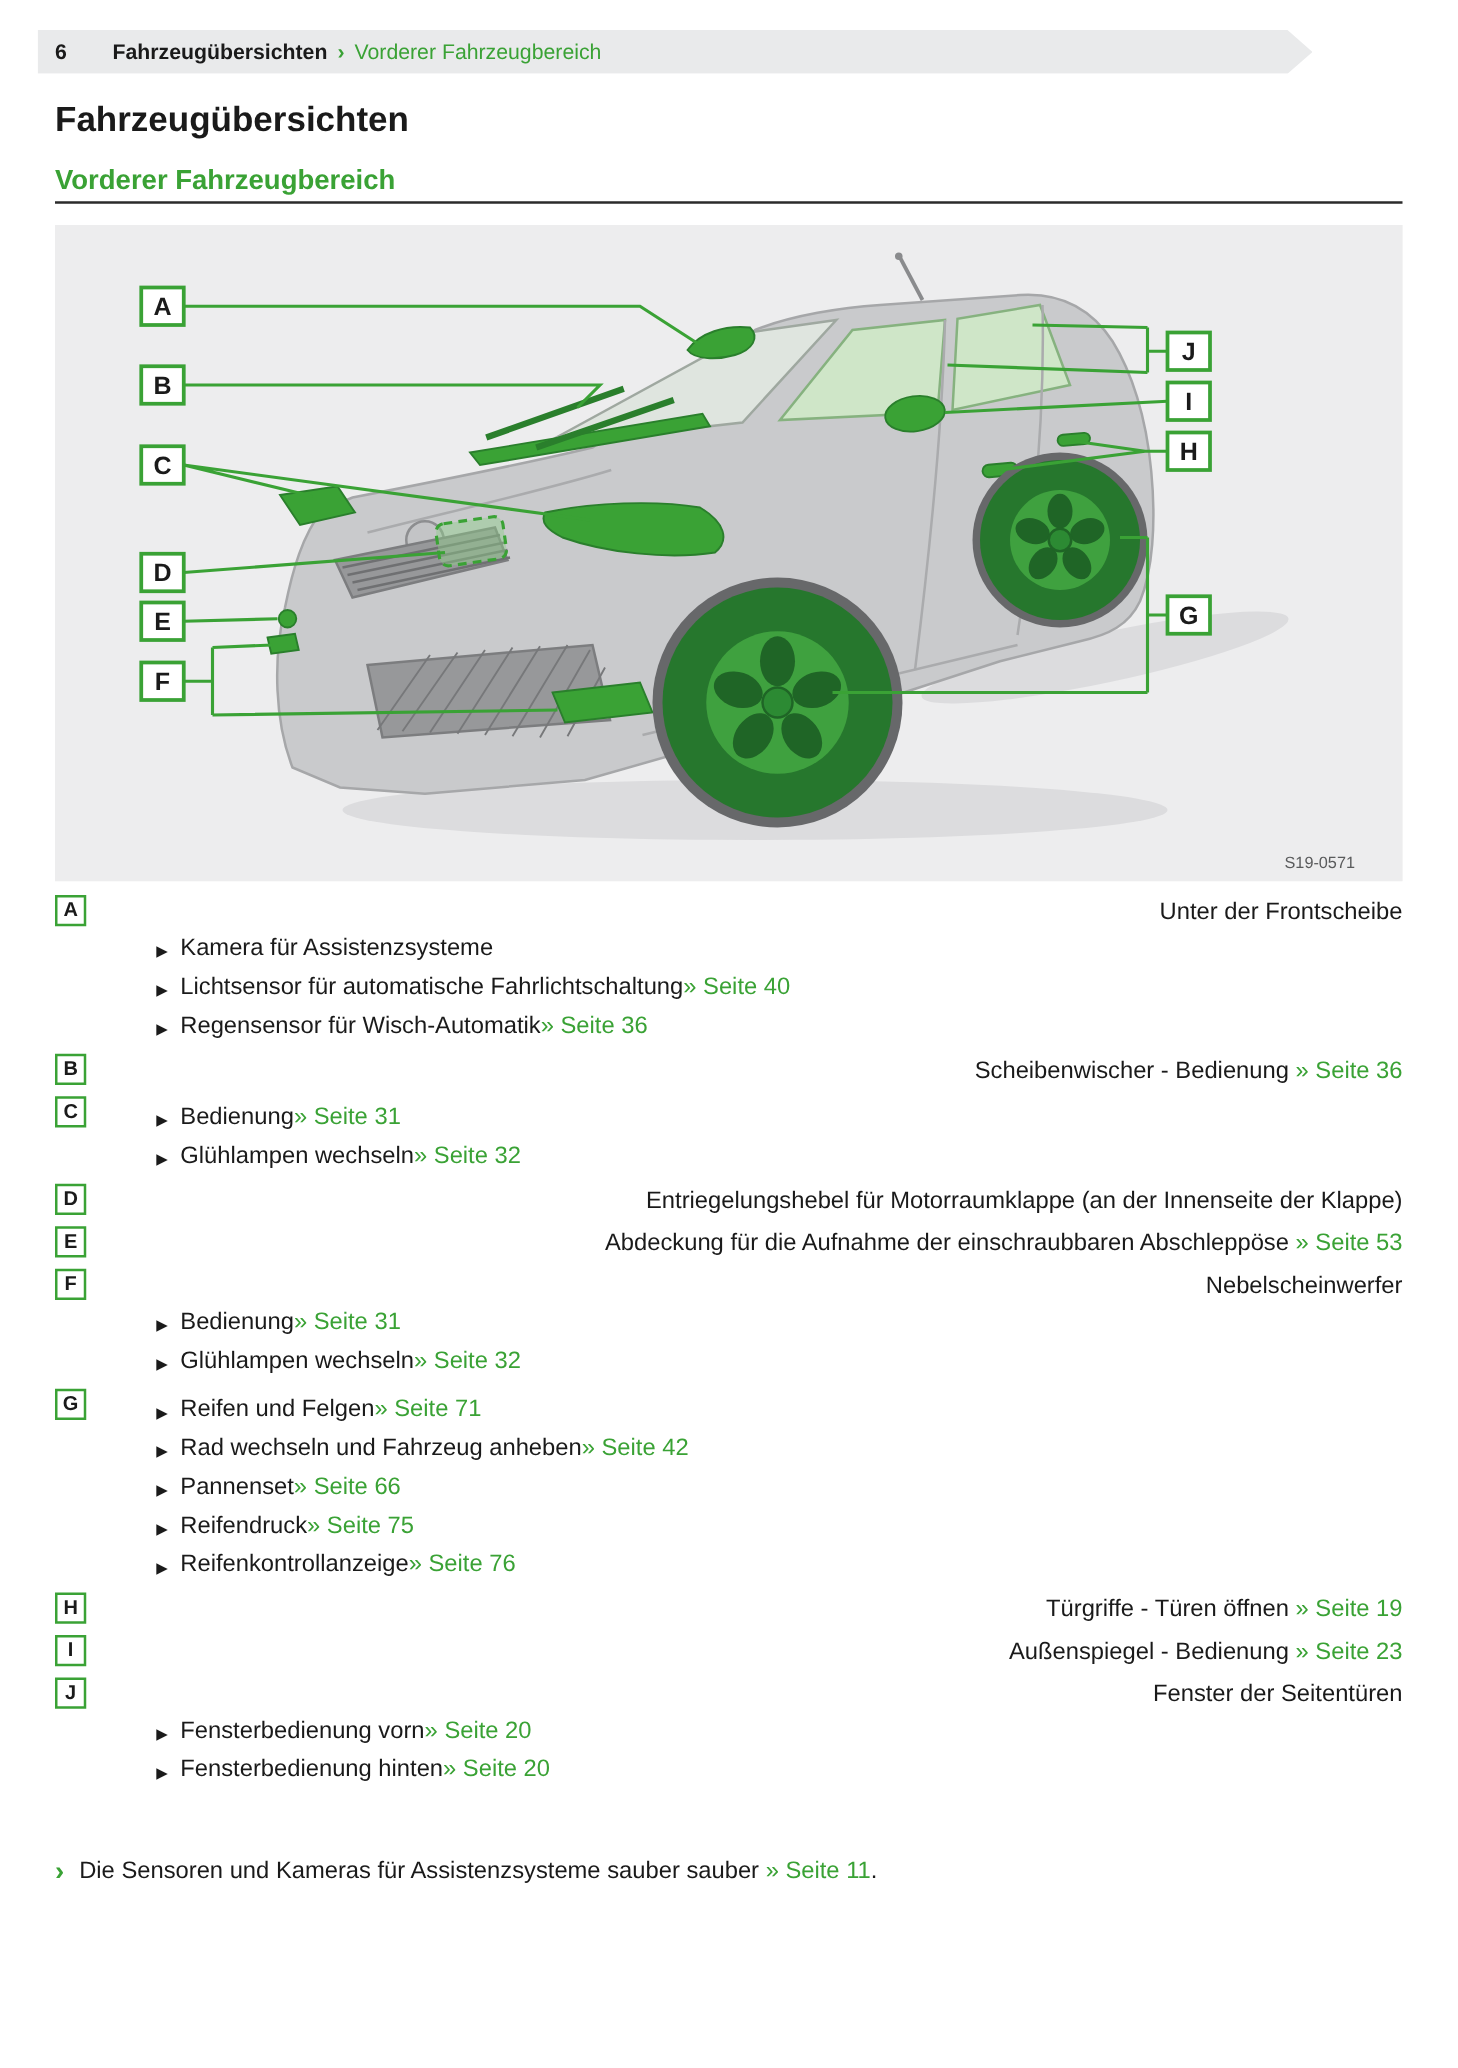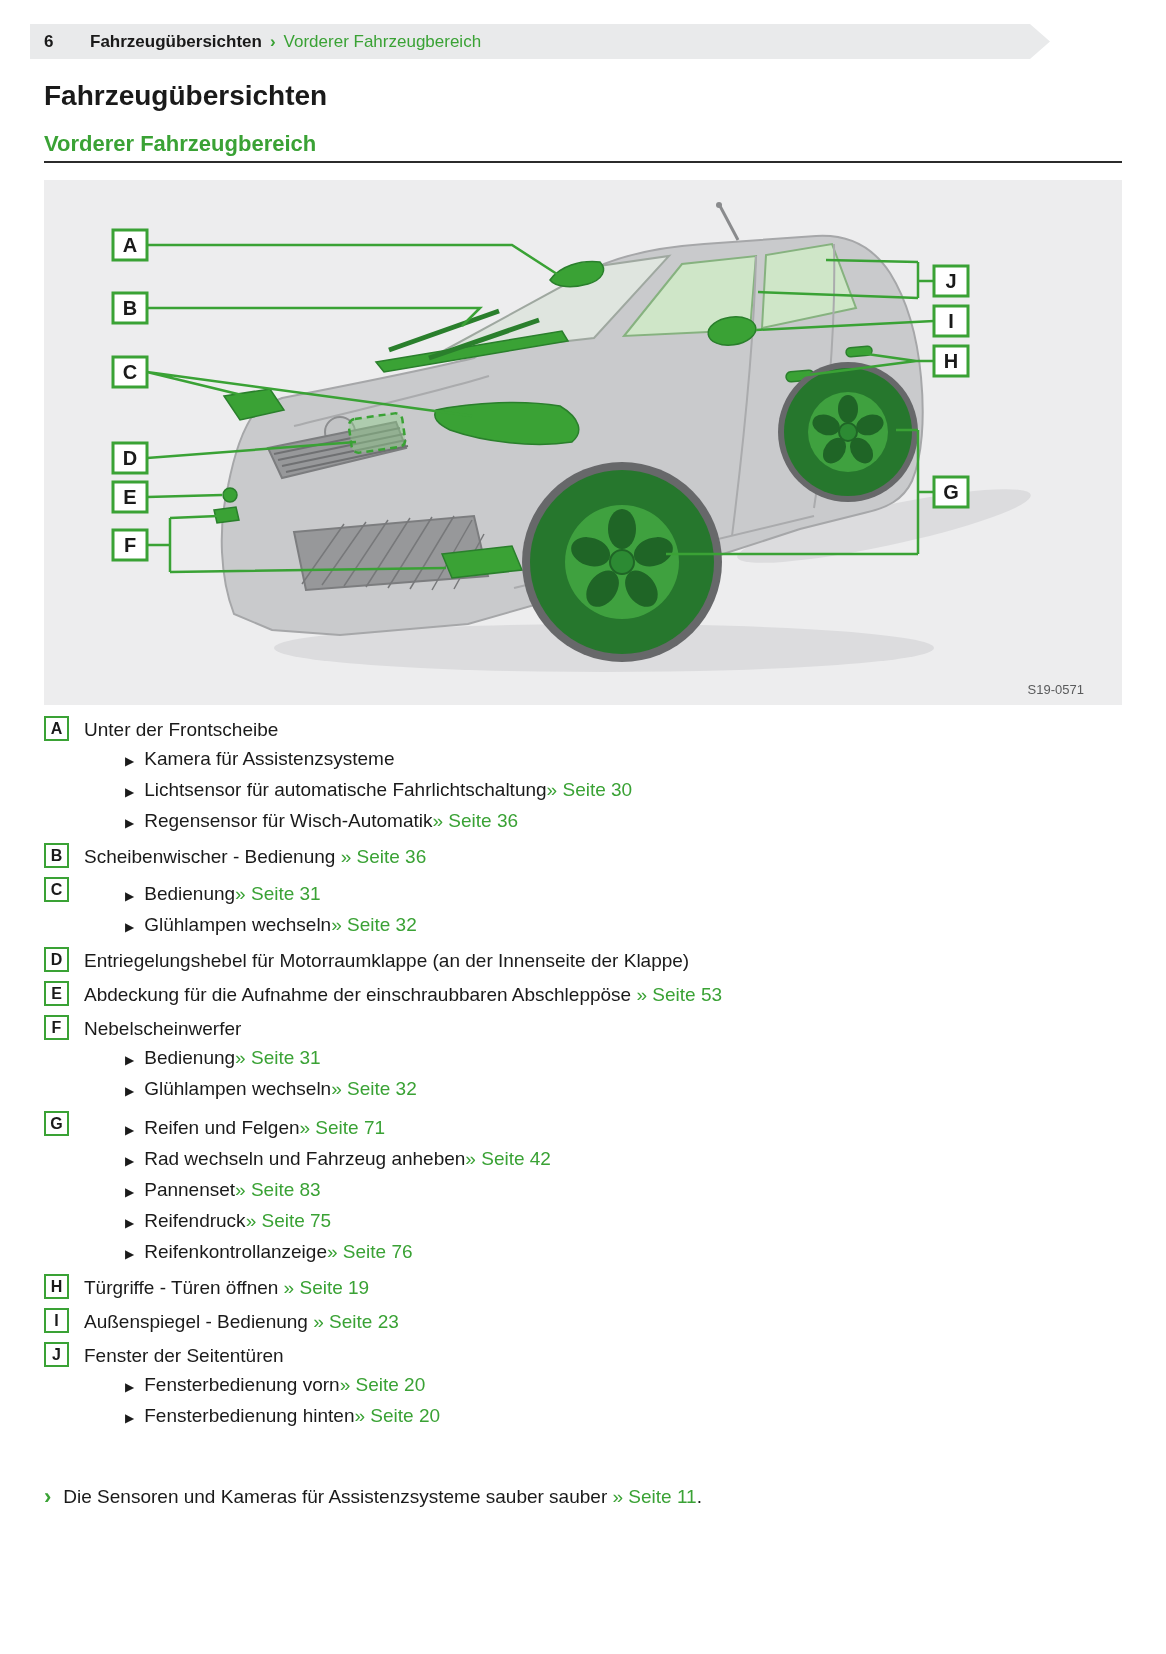--- a/index.html
+++ b/index.html
@@ -57,21 +57,21 @@
   
   .legend{position:absolute;left:44px;top:716px;width:1078px;}
   .legend-item{display:flex;align-items:flex-start;margin-top:8px;}
   .legend-item:first-child{margin-top:0;}
   .key-box{
     flex:none;width:25px;height:25px;border:2px solid var(--accent);
     display:flex;align-items:center;justify-content:center;
     font-size:16px;font-weight:700;color:var(--ink);background:#fff;margin-right:15px;
   }
   .item-body{flex:1;}
-  .item-text{font-size:19px;line-height:25px;padding-top:1px;}
+  .item-text{font-size:19px;line-height:25px;padding-top:1px;text-align:right;}
   .sub-item{display:flex;align-items:flex-start;margin:5px 0 0 41px;font-size:19px;line-height:23px;}
   .tri{font-size:12px;margin-right:10px;padding-top:3px;color:var(--ink);}
   .page-link{color:var(--accent);white-space:nowrap;}
 
   
   .footer-note{position:absolute;left:44px;top:1486px;font-size:19px;display:flex;align-items:flex-start;}
   .note-bullet{color:var(--accent);font-weight:700;font-size:22px;line-height:22px;margin-right:12px;}
 </style>
 </head>
 <body>
@@ -248,21 +248,21 @@
         <span class="key-box">A</span>
         <div class="item-body">
           <div class="item-text"><span>Unter der Frontscheibe</span></div>
           <div class="sub-item">
             <span class="tri">▶</span>
             <span>Kamera für Assistenzsysteme</span>
           </div>
           <div class="sub-item">
             <span class="tri">▶</span>
             <span>Lichtsensor für automatische Fahrlichtschaltung</span>
-            <span class="page-link"> » Seite 30</span>
+            <span class="page-link"> » Seite 40</span>
           </div>
           <div class="sub-item">
             <span class="tri">▶</span>
             <span>Regensensor für Wisch-Automatik</span>
             <span class="page-link"> » Seite 36</span>
           </div>
         </div>
       </div>
       <div class="legend-item">
         <span class="key-box">B</span>
@@ -322,21 +322,21 @@
             <span class="page-link"> » Seite 71</span>
           </div>
           <div class="sub-item">
             <span class="tri">▶</span>
             <span>Rad wechseln und Fahrzeug anheben</span>
             <span class="page-link"> » Seite 42</span>
           </div>
           <div class="sub-item">
             <span class="tri">▶</span>
             <span>Pannenset</span>
-            <span class="page-link"> » Seite 83</span>
+            <span class="page-link"> » Seite 66</span>
           </div>
           <div class="sub-item">
             <span class="tri">▶</span>
             <span>Reifendruck</span>
             <span class="page-link"> » Seite 75</span>
           </div>
           <div class="sub-item">
             <span class="tri">▶</span>
             <span>Reifenkontrollanzeige</span>
             <span class="page-link"> » Seite 76</span>

